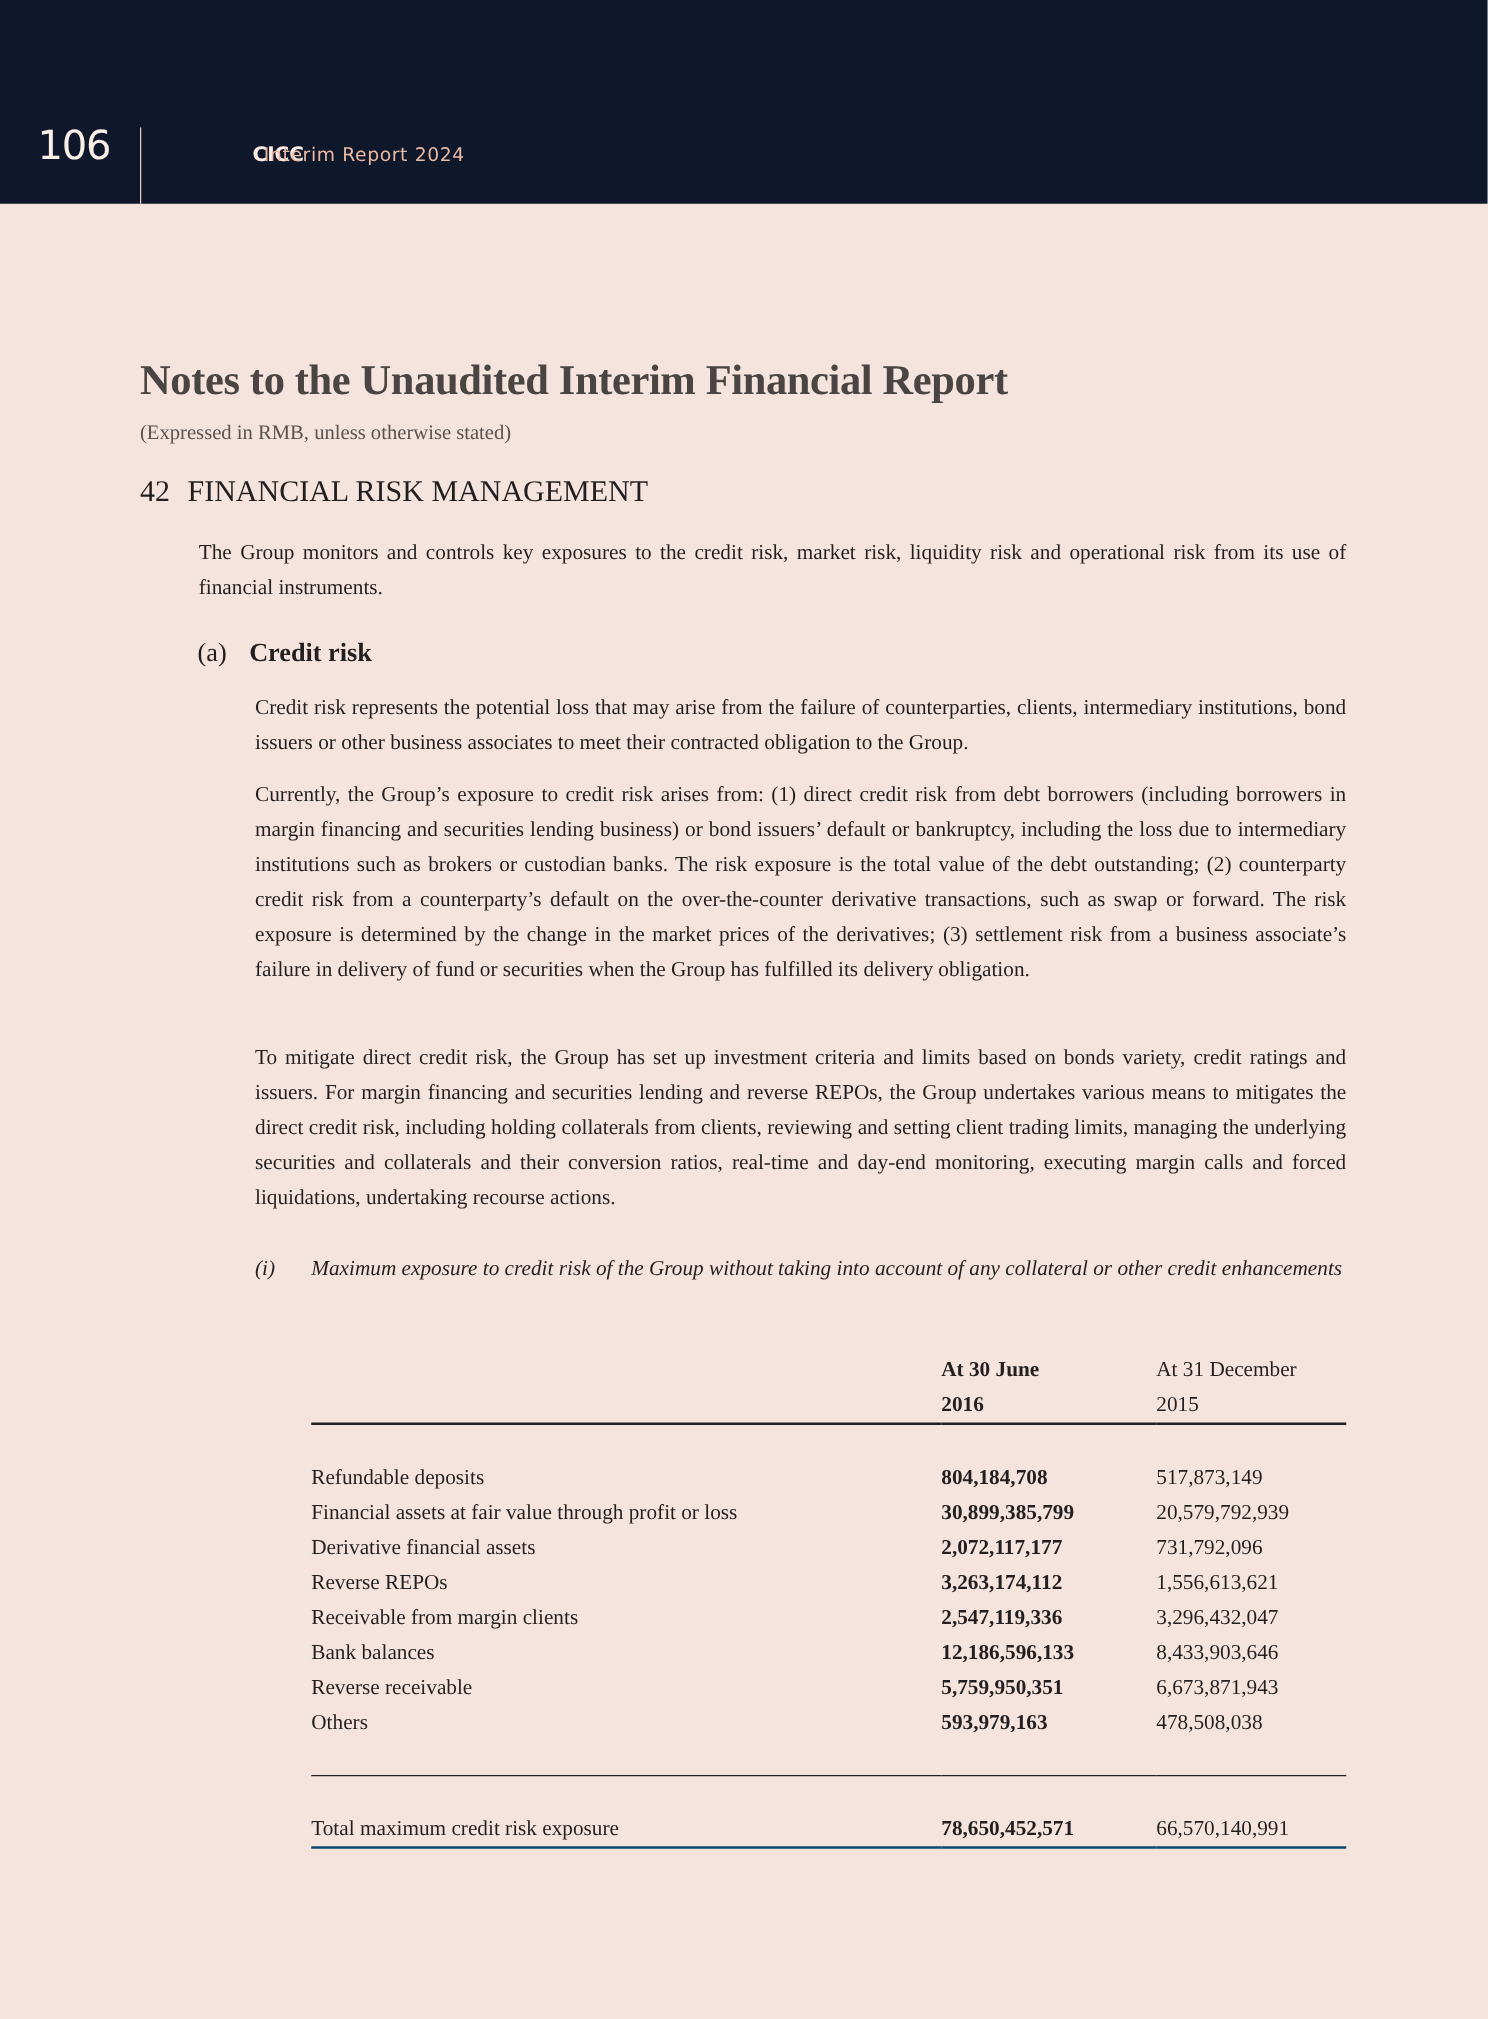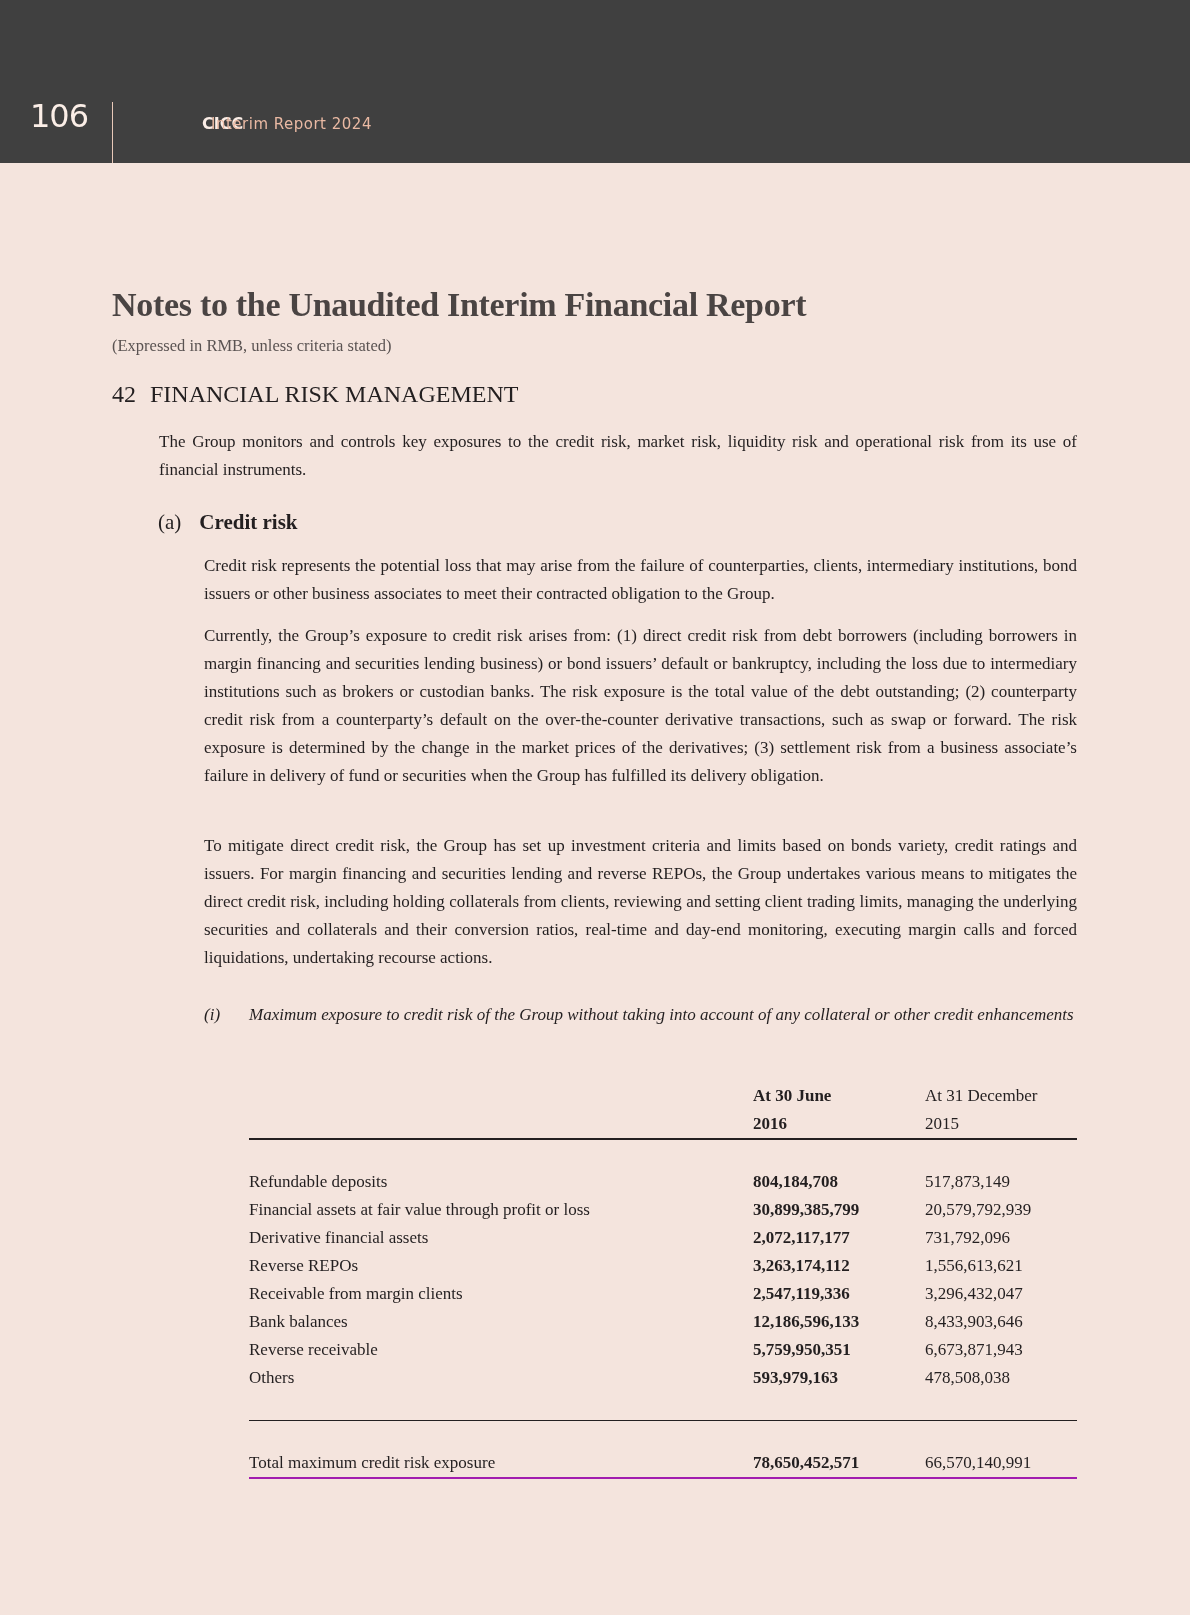--- a/index.html
+++ b/index.html
@@ -3,21 +3,21 @@
 <meta charset="utf-8">
 <style>
   html, body { margin: 0; padding: 0; }
   body {
     width: 1190px; height: 1615px; background: #f4e4dd;
     font-family: "Liberation Serif", "DejaVu Serif", serif; color: #231f20;
     position: relative; overflow: hidden;
   }
   .banner {
     position: absolute; left: 0; top: 0; width: 1190px; height: 163px;
-    background: #404040;
+    background: #0f172a;
   }
   .page-num {
     position: absolute; left: 30px; top: 97px; font-family: "DejaVu Sans", sans-serif;
     font-size: 32px; color: #fbeee7; letter-spacing: -1px;
   }
   .banner-divider {
     position: absolute; left: 112px; top: 102px; width: 1px; height: 61px; background: #e9c9b9;
   }
   .brand {
     position: absolute; left: 158px; top: 114px; font-family: "DejaVu Sans", sans-serif;
@@ -62,35 +62,35 @@
   table.exposure td, table.exposure th { padding: 0; height: 28px; line-height: 28px; }
   th { font-weight: normal; }
   .col-label { text-align: left; }
   .col-2016 { text-align: left; width: 160px; font-weight: bold; padding-right: 12px !important; }
   .col-2015 { text-align: left; width: 140px; padding-right: 12px !important; }
   .head-row th.col-2016 { font-weight: bold; }
   .head-rule td { height: 12px; border-top: 2px solid #231f20; }
   .body-row td { height: 28px; }
   .pre-total td { height: 1px; border-bottom: 1px solid #231f20; }
   .total-gap td { height: 16px; }
-  .total-row td { border-bottom: 2px solid #a21caf; height: 30px; }
+  .total-row td { border-bottom: 2px solid #0c4a6e; height: 30px; }
   .total-row .col-2016 { font-weight: bold; }
 </style>
 </head>
 <body>
 
 <div class="banner">
   <div class="page-num">106</div>
   <div class="banner-divider"></div>
   <div class="brand">CICC</div>
   <div class="report-name">Interim Report 2024</div>
 </div>
 
 <div class="title">Notes to the Unaudited Interim Financial Report</div>
-<div class="subtitle">(Expressed in RMB, unless criteria stated)</div>
+<div class="subtitle">(Expressed in RMB, unless otherwise stated)</div>
 
 <div class="section-heading">
   <span class="num">42</span><span>FINANCIAL RISK MANAGEMENT</span>
 </div>
 
 <div class="para p-intro">The Group monitors and controls key exposures to the credit risk, market risk, liquidity risk and operational risk from its use of financial instruments.</div>
 
 <div class="sub-heading">
   <span class="label">(a)</span><span>Credit risk</span>
 </div>

